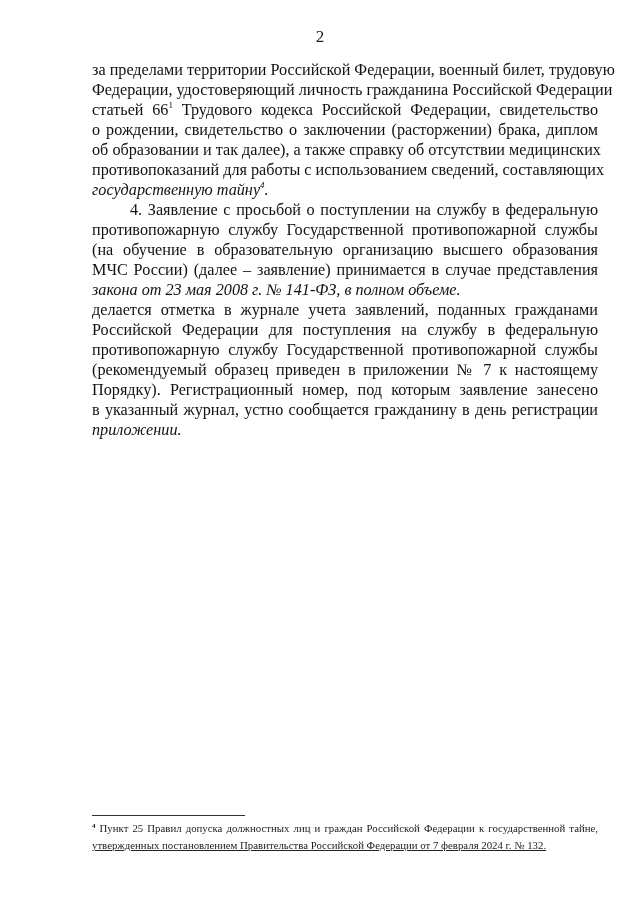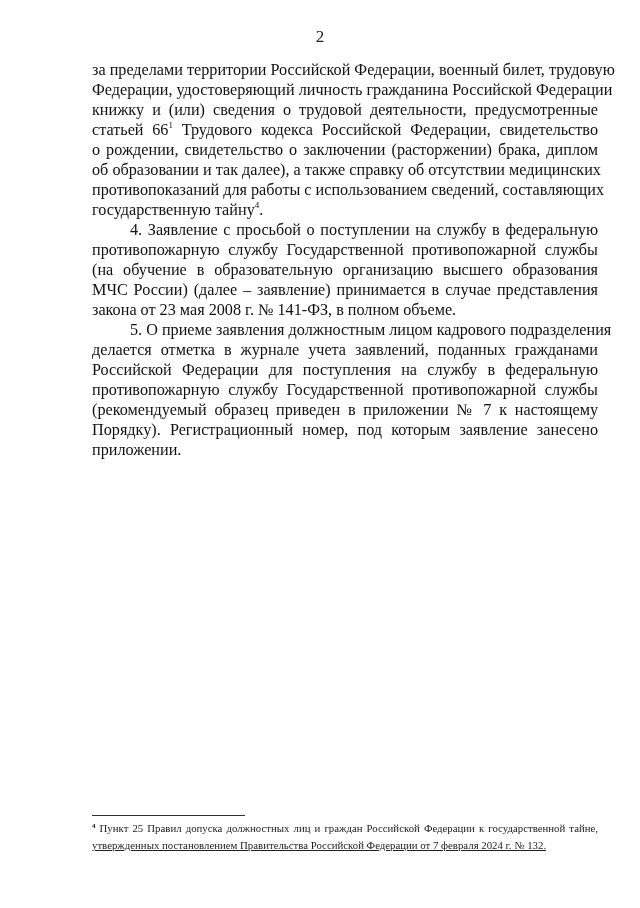--- a/index.html
+++ b/index.html
@@ -14,21 +14,21 @@
     font-size: 17px; line-height: 20px; color: #222;
   }
   .body-text {
     position: absolute; left: 92px; top: 60px; width: 506px;
     font-size: 16.2px; line-height: 20px;
   }
   .line {
     display: block; height: 20px; white-space: nowrap;
     text-align: justify; text-align-last: justify;
   }
-  .line.last { text-align-last: left; }
+  .line.last { text-align-last: left; font-style: italic; }
   .line.indent { padding-left: 38px; }
   sup.fn { font-size: 9px; vertical-align: 7px; line-height: 0; }
   .footnote-rule {
     position: absolute; left: 92px; top: 815px; width: 153px; height: 0;
     border-top: 1px solid #333;
   }
   .footnotes {
     position: absolute; left: 92px; top: 820px; width: 506px;
     font-size: 10.8px; line-height: 17px; color: #222;
   }
@@ -43,43 +43,42 @@
 <body>
 
 <div class="page">
   <div class="page-number">2</div>
 
   <div class="body-text">
 
     <div>
       <span class="line">за пределами территории Российской Федерации, военный билет, трудовую</span>
       <span class="line">Федерации, удостоверяющий личность гражданина Российской Федерации</span>
-      <span class="line">книжку и (или) сведения о трудовой деятельности, предусмотренные</span>
       <span class="line"><span>статьей 66</span><sup class="fn">1</sup><span> Трудового кодекса Российской Федерации, свидетельство</span></span>
       <span class="line">о рождении, свидетельство о заключении (расторжении) брака, диплом</span>
       <span class="line">об образовании и так далее), а также справку об отсутствии медицинских</span>
       <span class="line">противопоказаний для работы с использованием сведений, составляющих</span>
       <span class="line last"><span>государственную тайну</span><sup class="fn">4</sup><span>.</span></span>
     </div>
 
     <div>
       <span class="line indent">4. Заявление с просьбой о поступлении на службу в федеральную</span>
       <span class="line">противопожарную службу Государственной противопожарной службы</span>
       <span class="line">(на обучение в образовательную организацию высшего образования</span>
       <span class="line">МЧС России) (далее – заявление) принимается в случае представления</span>
       <span class="line last">закона от 23 мая 2008 г. № 141-ФЗ, в полном объеме.</span>
     </div>
 
     <div>
-      <span class="line indent">5. О приеме заявления должностным лицом кадрового подразделения</span>
       <span class="line">делается отметка в журнале учета заявлений, поданных гражданами</span>
       <span class="line">Российской Федерации для поступления на службу в федеральную</span>
       <span class="line">противопожарную службу Государственной противопожарной службы</span>
       <span class="line">(рекомендуемый образец приведен в приложении № 7 к настоящему</span>
       <span class="line">Порядку). Регистрационный номер, под которым заявление занесено</span>
+      <span class="line">в указанный журнал, устно сообщается гражданину в день регистрации</span>
       <span class="line last">приложении.</span>
     </div>
   </div>
 
   <div class="footnote-rule"></div>
 
   <div class="footnotes">
     <div>
       <span class="fline"><sup class="fnmark">4</sup><span> Пункт 25 Правил допуска должностных лиц и граждан Российской Федерации к государственной тайне,</span></span>
       <span class="fline last">утвержденных постановлением Правительства Российской Федерации от 7 февраля 2024 г. № 132.</span>

